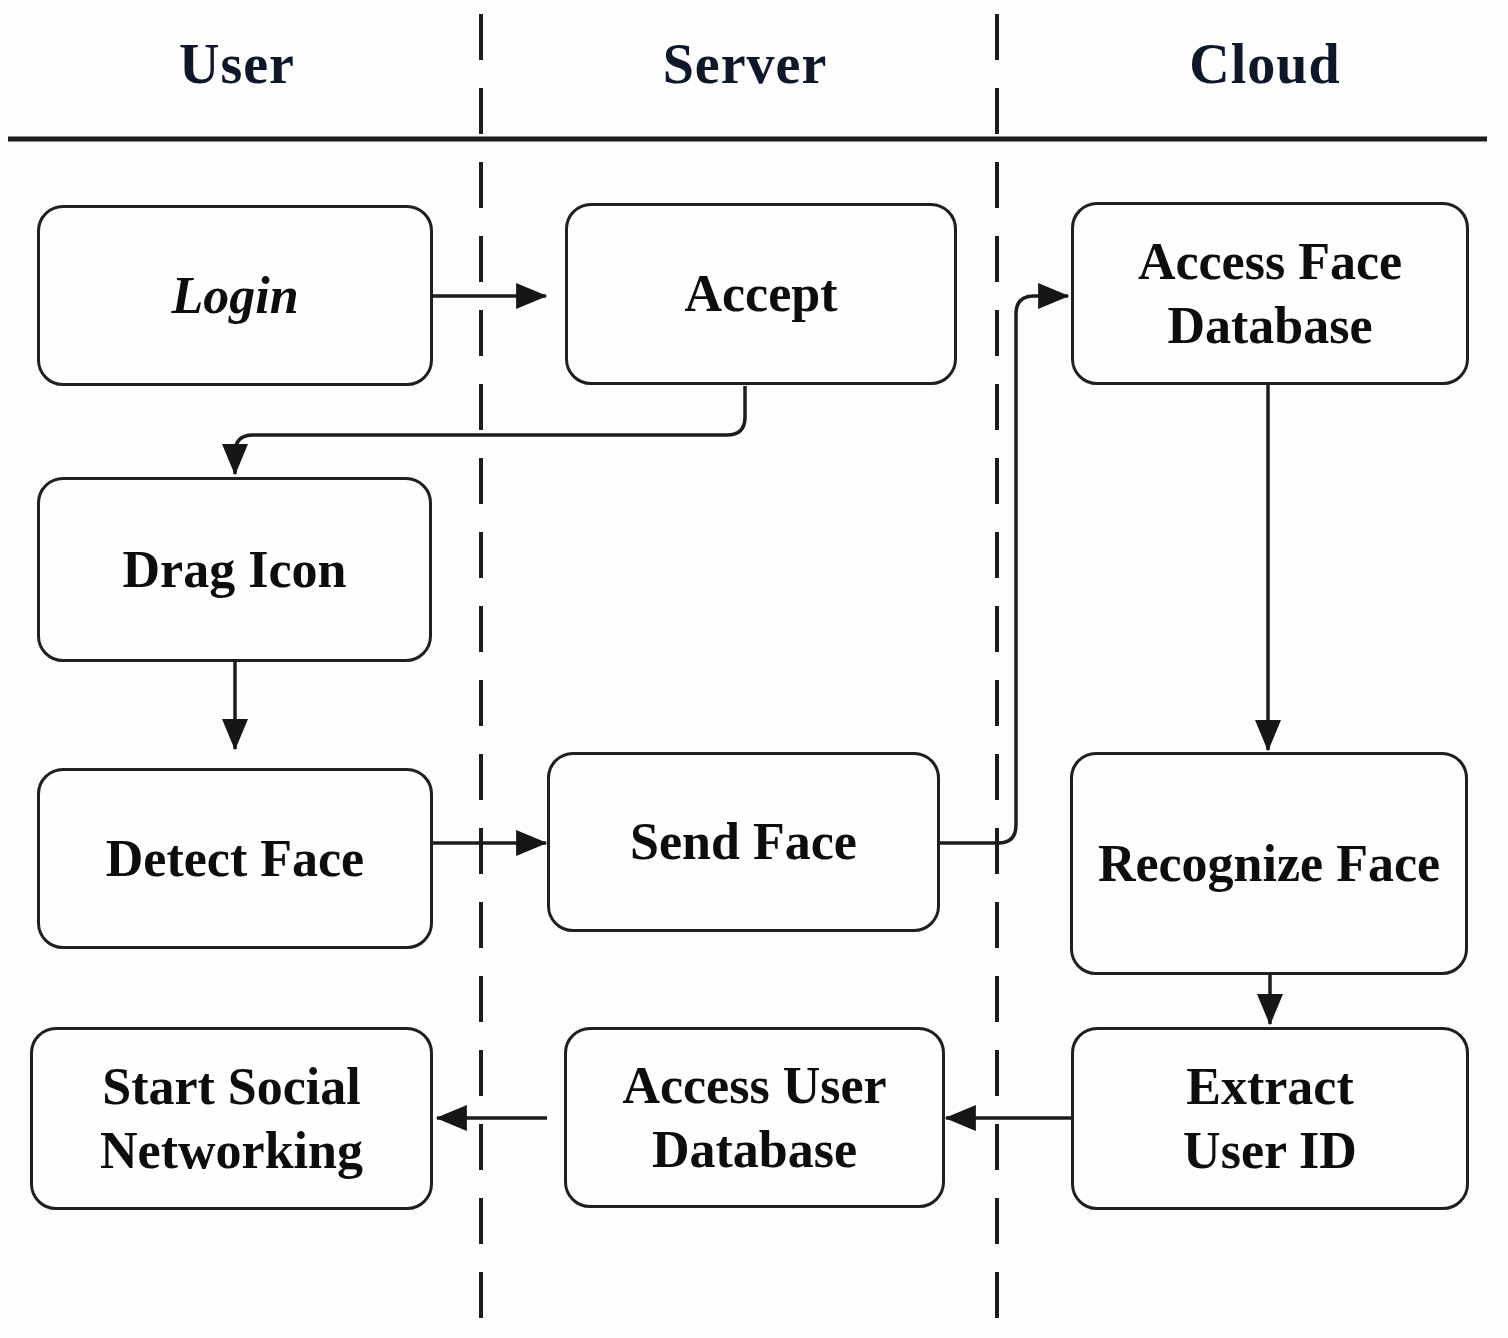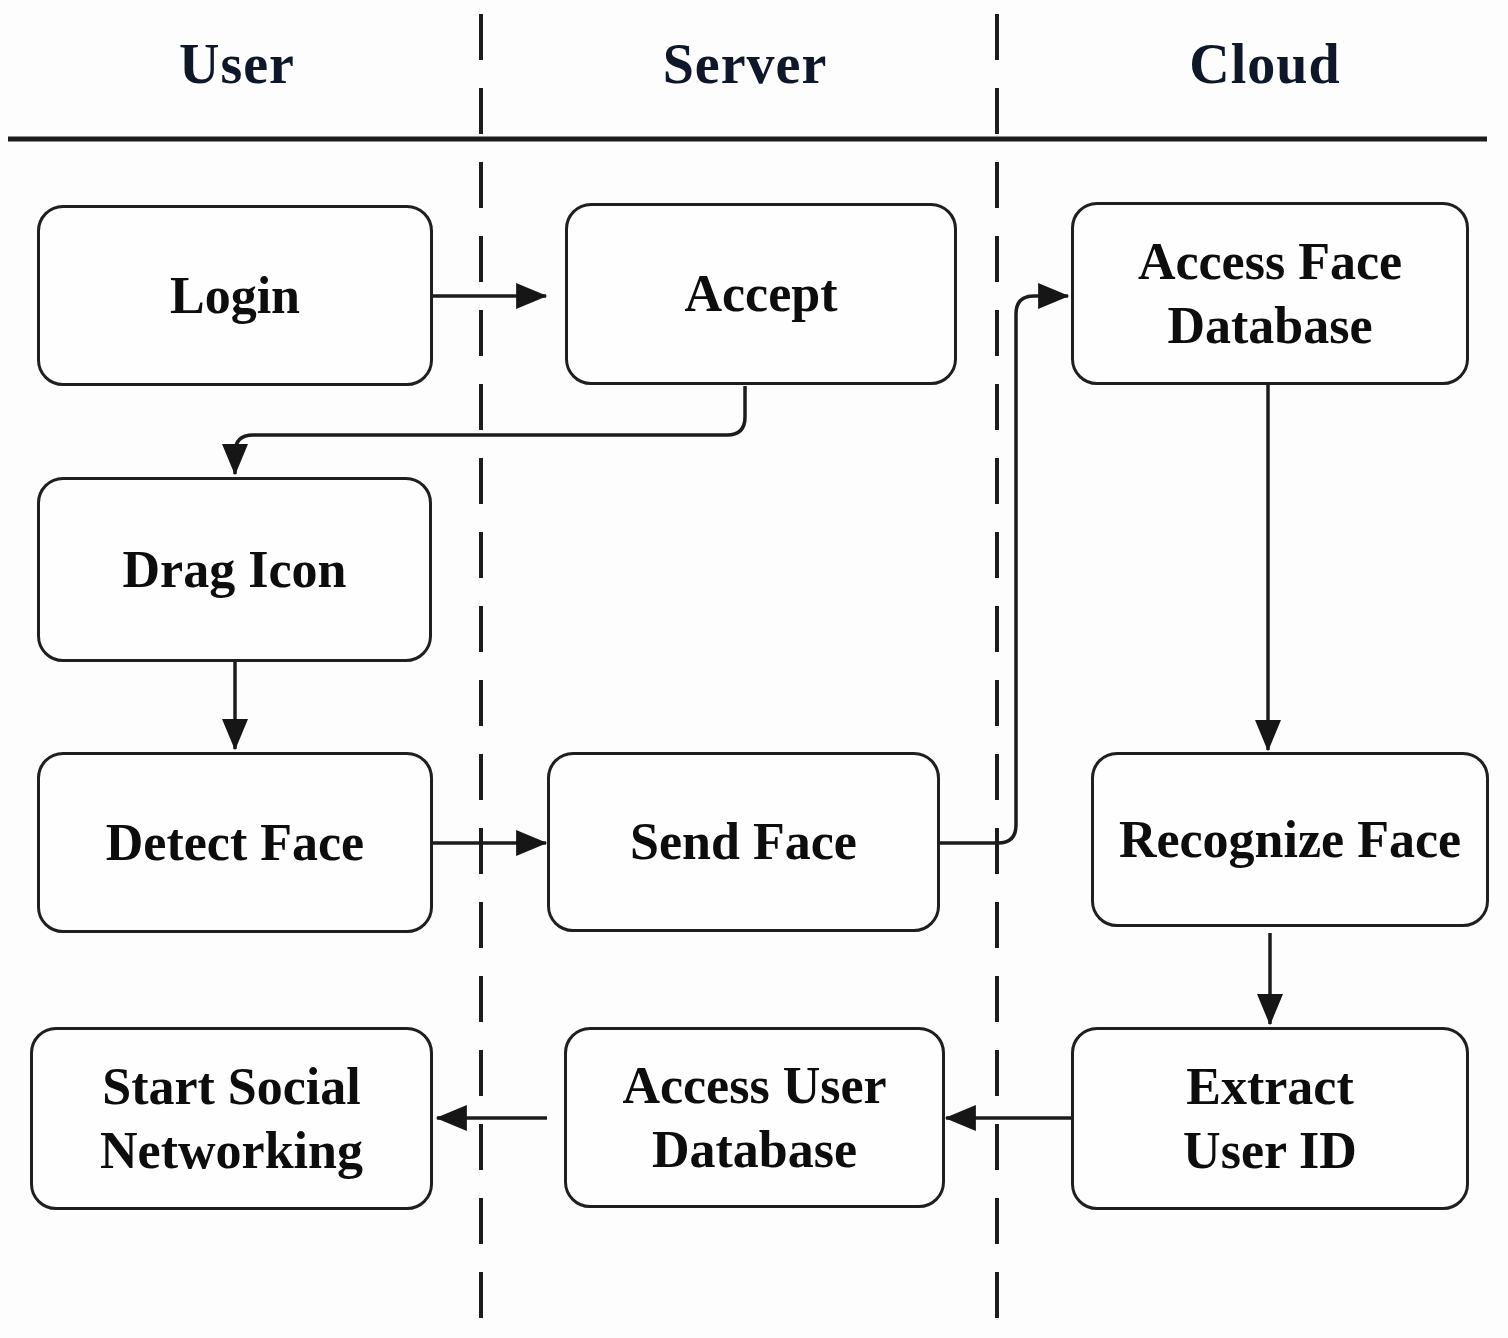--- a/index.html
+++ b/index.html
@@ -77,51 +77,51 @@
     <path d="M 1268 385 L 1268 750" fill="none" stroke="#1c1c1c" stroke-width="3.5" marker-end="url(#ah)"></path>
     <path d="M 1270 933 L 1270 1024" fill="none" stroke="#1c1c1c" stroke-width="3.5" marker-end="url(#ah)"></path>
     <path d="M 1071 1118 L 946 1118" fill="none" stroke="#1c1c1c" stroke-width="3.5" marker-end="url(#ah)"></path>
     <path d="M 547 1118 L 437 1118" fill="none" stroke="#1c1c1c" stroke-width="3.5" marker-end="url(#ah)"></path>
   </svg>
 
   <div class="lane-header" style="left:87px; top:30px; width:300px;">User</div>
   <div class="lane-header" style="left:595px; top:30px; width:300px;">Server</div>
   <div class="lane-header" style="left:1115px; top:30px; width:300px;">Cloud</div>
 
-  <div class="node" style="left:37px; top:205px; width:396px; height:181px;">
+  <div class="node" style="left:37px; top:205px; width:396px; height:181px;font-style:italic;">
     <span>Login</span>
 
   </div>
 
   <div class="node" style="left:547px; top:203px; width:392px; height:182px;margin-left:18px;">
     <span>Accept</span>
 
   </div>
 
   <div class="node" style="left:1071px; top:202px; width:398px; height:183px;">
     <span>Access Face</span>
     <span>Database</span>
   </div>
 
   <div class="node" style="left:37px; top:477px; width:395px; height:185px;">
     <span>Drag Icon</span>
 
   </div>
 
-  <div class="node" style="left:37px; top:752px; width:396px; height:181px;">
+  <div class="node" style="left:37px; top:768px; width:396px; height:181px;">
     <span>Detect Face</span>
 
   </div>
 
   <div class="node" style="left:547px; top:752px; width:393px; height:180px;justify-content:center;">
     <span>Send Face</span>
 
   </div>
 
-  <div class="node" style="left:1070px; top:752px; width:398px; height:175px;margin-left:21px;">
+  <div class="node" style="left:1070px; top:752px; width:398px; height:223px;">
     <span>Recognize Face</span>
 
   </div>
 
   <div class="node" style="left:30px; top:1027px; width:403px; height:183px;">
     <span>Start Social</span>
     <span>Networking</span>
   </div>
 
   <div class="node" style="left:564px; top:1027px; width:381px; height:181px;">

